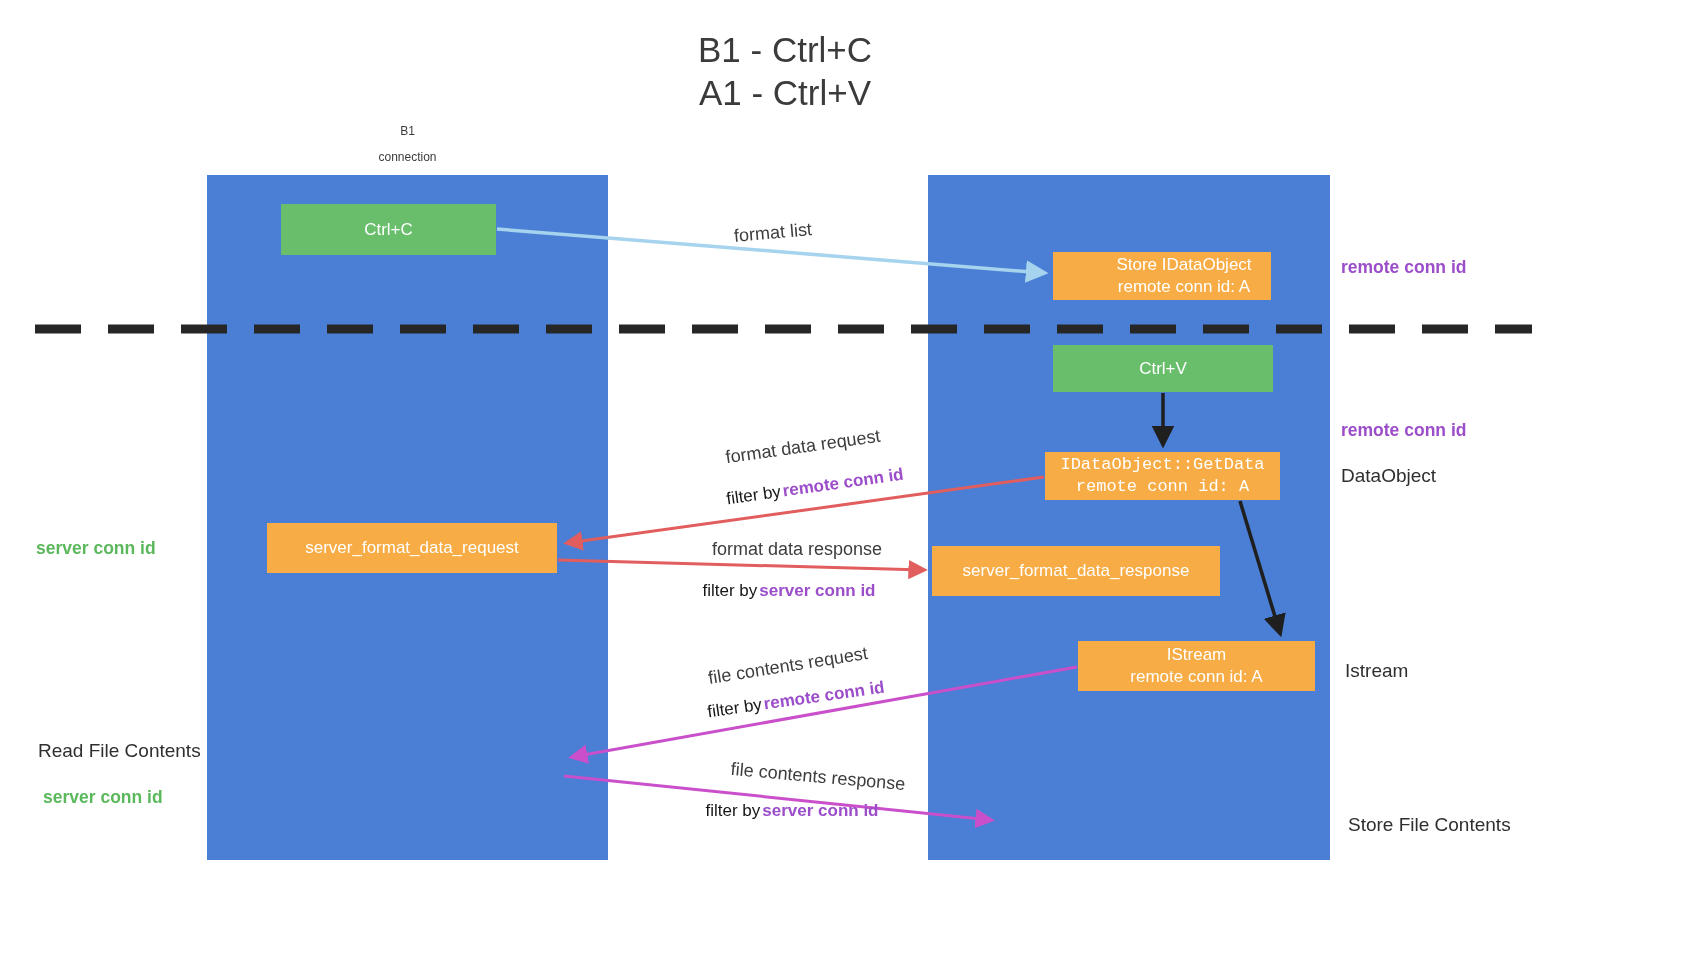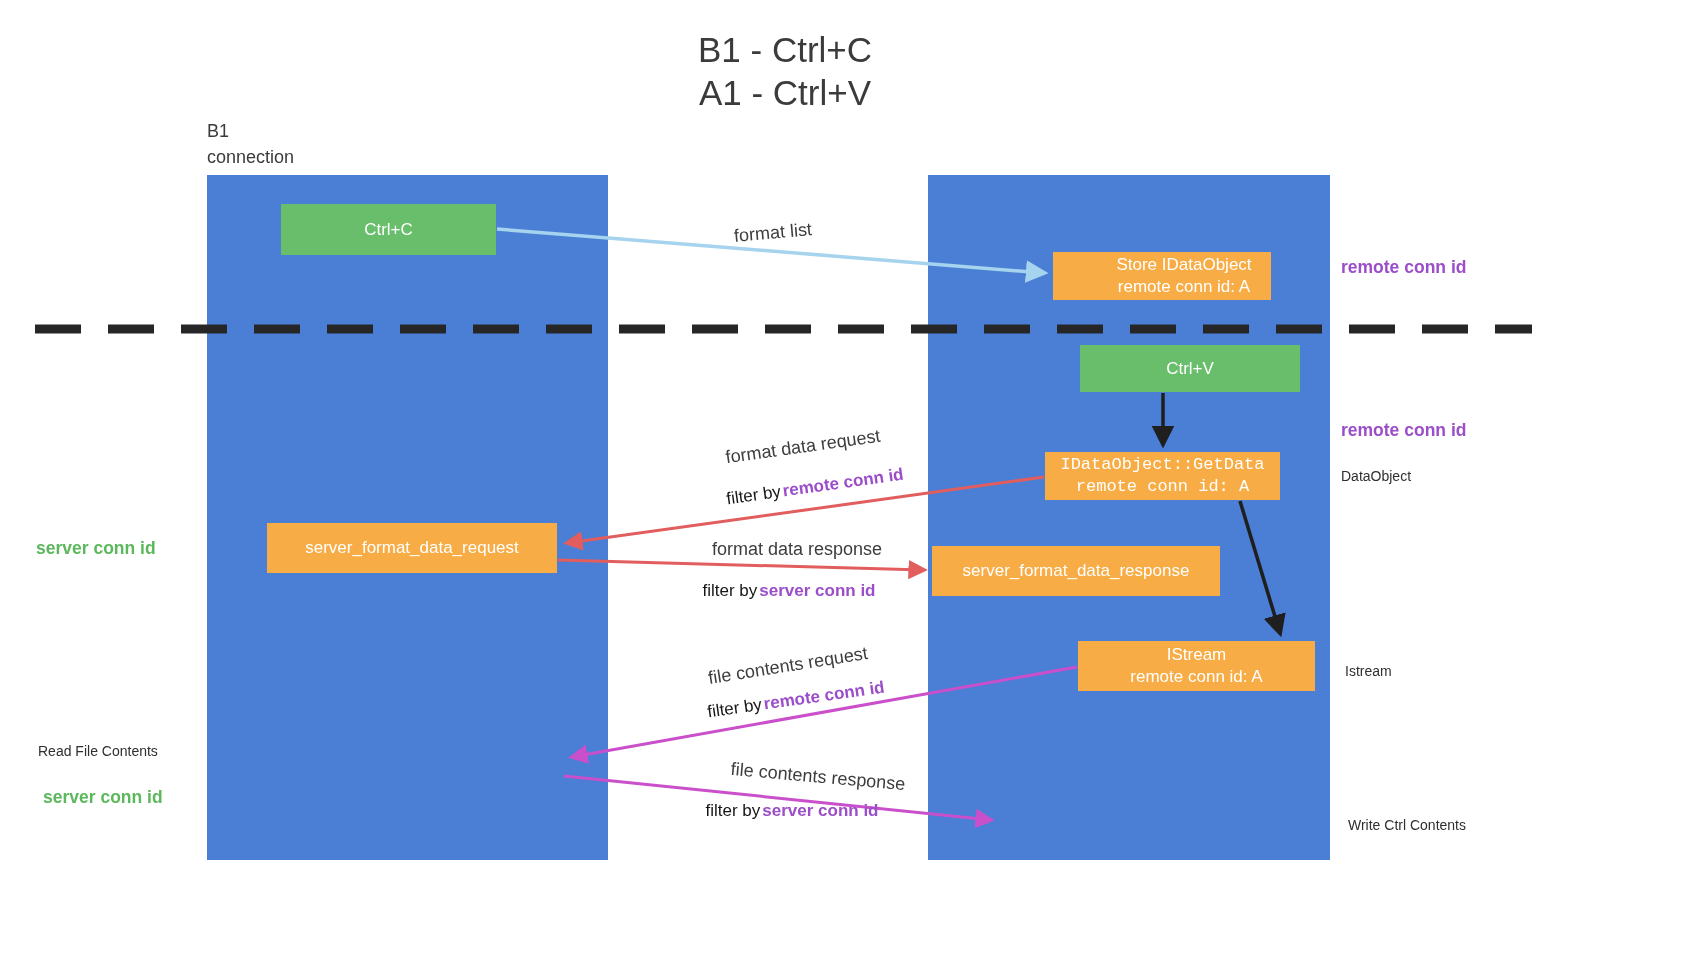--- a/index.html
+++ b/index.html
@@ -3,38 +3,38 @@
 <meta charset="utf-8">
 <style>
   * { margin: 0; padding: 0; box-sizing: border-box; }
   html, body { background: #ffffff; }
   body { font-family: "Liberation Sans", sans-serif; color: #3b3b3b; }
   .canvas { position: relative; width: 1691px; height: 972px; background: #ffffff; overflow: hidden; }
 
   .main-title { position: absolute; transform: translateX(-50%); text-align: center;
                 font-size: 35px; line-height: 43px; color: #3b3b3b; white-space: nowrap; }
 
-  .lane-header { position: absolute; font-size: 18px; line-height: 26px; color: #3b3b3b; }
+  .lane-header { position: absolute; text-align: center; font-size: 12px; line-height: 26px; color: #3b3b3b; }
 
   .lane { position: absolute; background: #4a7fd5; }
 
   svg.arrows { position: absolute; left: 0; top: 0; pointer-events: none; }
 
   .node { position: absolute; display: flex; flex-direction: column; align-items: center;
           justify-content: center; color: #ffffff; font-size: 17px; line-height: 22px;
           white-space: nowrap; }
   .node.green  { background: #68be6a; }
   .node.orange { background: #f8ac45; }
 
   .label { position: absolute; white-space: nowrap; }
   .edge-title  { font-size: 18px; color: #3d3d3d; }
   .filter-label { font-size: 17px; color: #161616; }
   .accent-purple { color: #9b4dca; font-weight: 700; margin-left: 2px; }
 
-  .side-label { position: absolute; white-space: nowrap; transform: translateY(-50%); font-size: 14px; }
+  .side-label { position: absolute; white-space: nowrap; transform: translateY(-50%); font-size: 19px; }
   .side-label.purple { color: #9b4dca; font-weight: 700; font-size: 17.5px; }
   .side-label.green  { color: #5cb85c; font-weight: 700; font-size: 17.5px; }
   .side-label.dark   { color: #2f2f2f; }
 </style>
 </head>
 <body>
 
 <div class="canvas">
 
   <div class="main-title" style="left:785px; top:28px;">
@@ -85,21 +85,21 @@
 
   <div class="node green" style="left:281px; top:204px; width:215px; height:51px;">
     <span>Ctrl+C</span>
   </div>
 
   <div class="node orange" style="left:1053px; top:252px; width:218px; height:48px;padding-left:44px;">
     <span>Store IDataObject</span>
     <span>remote conn id: A</span>
   </div>
 
-  <div class="node green" style="left:1080px; top:345px; width:220px; height:47px;">
+  <div class="node green" style="left:1053px; top:345px; width:220px; height:47px;">
     <span>Ctrl+V</span>
   </div>
 
   <div class="node orange" style="left:1045px; top:452px; width:235px; height:48px;font-family:Liberation Mono, monospace;">
     <span>IDataObject::GetData</span>
     <span>remote conn id: A</span>
   </div>
 
   <div class="node orange" style="left:267px; top:523px; width:290px; height:50px;">
     <span>server_format_data_request</span>
@@ -139,19 +139,19 @@
   <div class="label edge-title" style="left:818px; top:777px; transform:translate(-50%,-50%) rotate(5deg);">file contents response</div>
 
   <div class="label filter-label" style="left:792px; top:811px; transform:translate(-50%,-50%);">
     <span>filter by</span><span class="accent-purple">server conn id</span>
   </div>
 
   <div class="side-label purple" style="left:1341px; top:267px;">remote conn id</div>
   <div class="side-label purple" style="left:1341px; top:430px;">remote conn id</div>
   <div class="side-label dark" style="left:1341px; top:476px;">DataObject</div>
   <div class="side-label dark" style="left:1345px; top:671px;">Istream</div>
-  <div class="side-label dark" style="left:1348px; top:825px;">Write Ctrl Contents</div>
+  <div class="side-label dark" style="left:1348px; top:825px;">Store File Contents</div>
 
   <div class="side-label green" style="left:36px; top:548px;">server conn id</div>
   <div class="side-label dark" style="left:38px; top:751px;">Read File Contents</div>
   <div class="side-label green" style="left:43px; top:797px;">server conn id</div>
 
 </div>
 
 </body></html>

